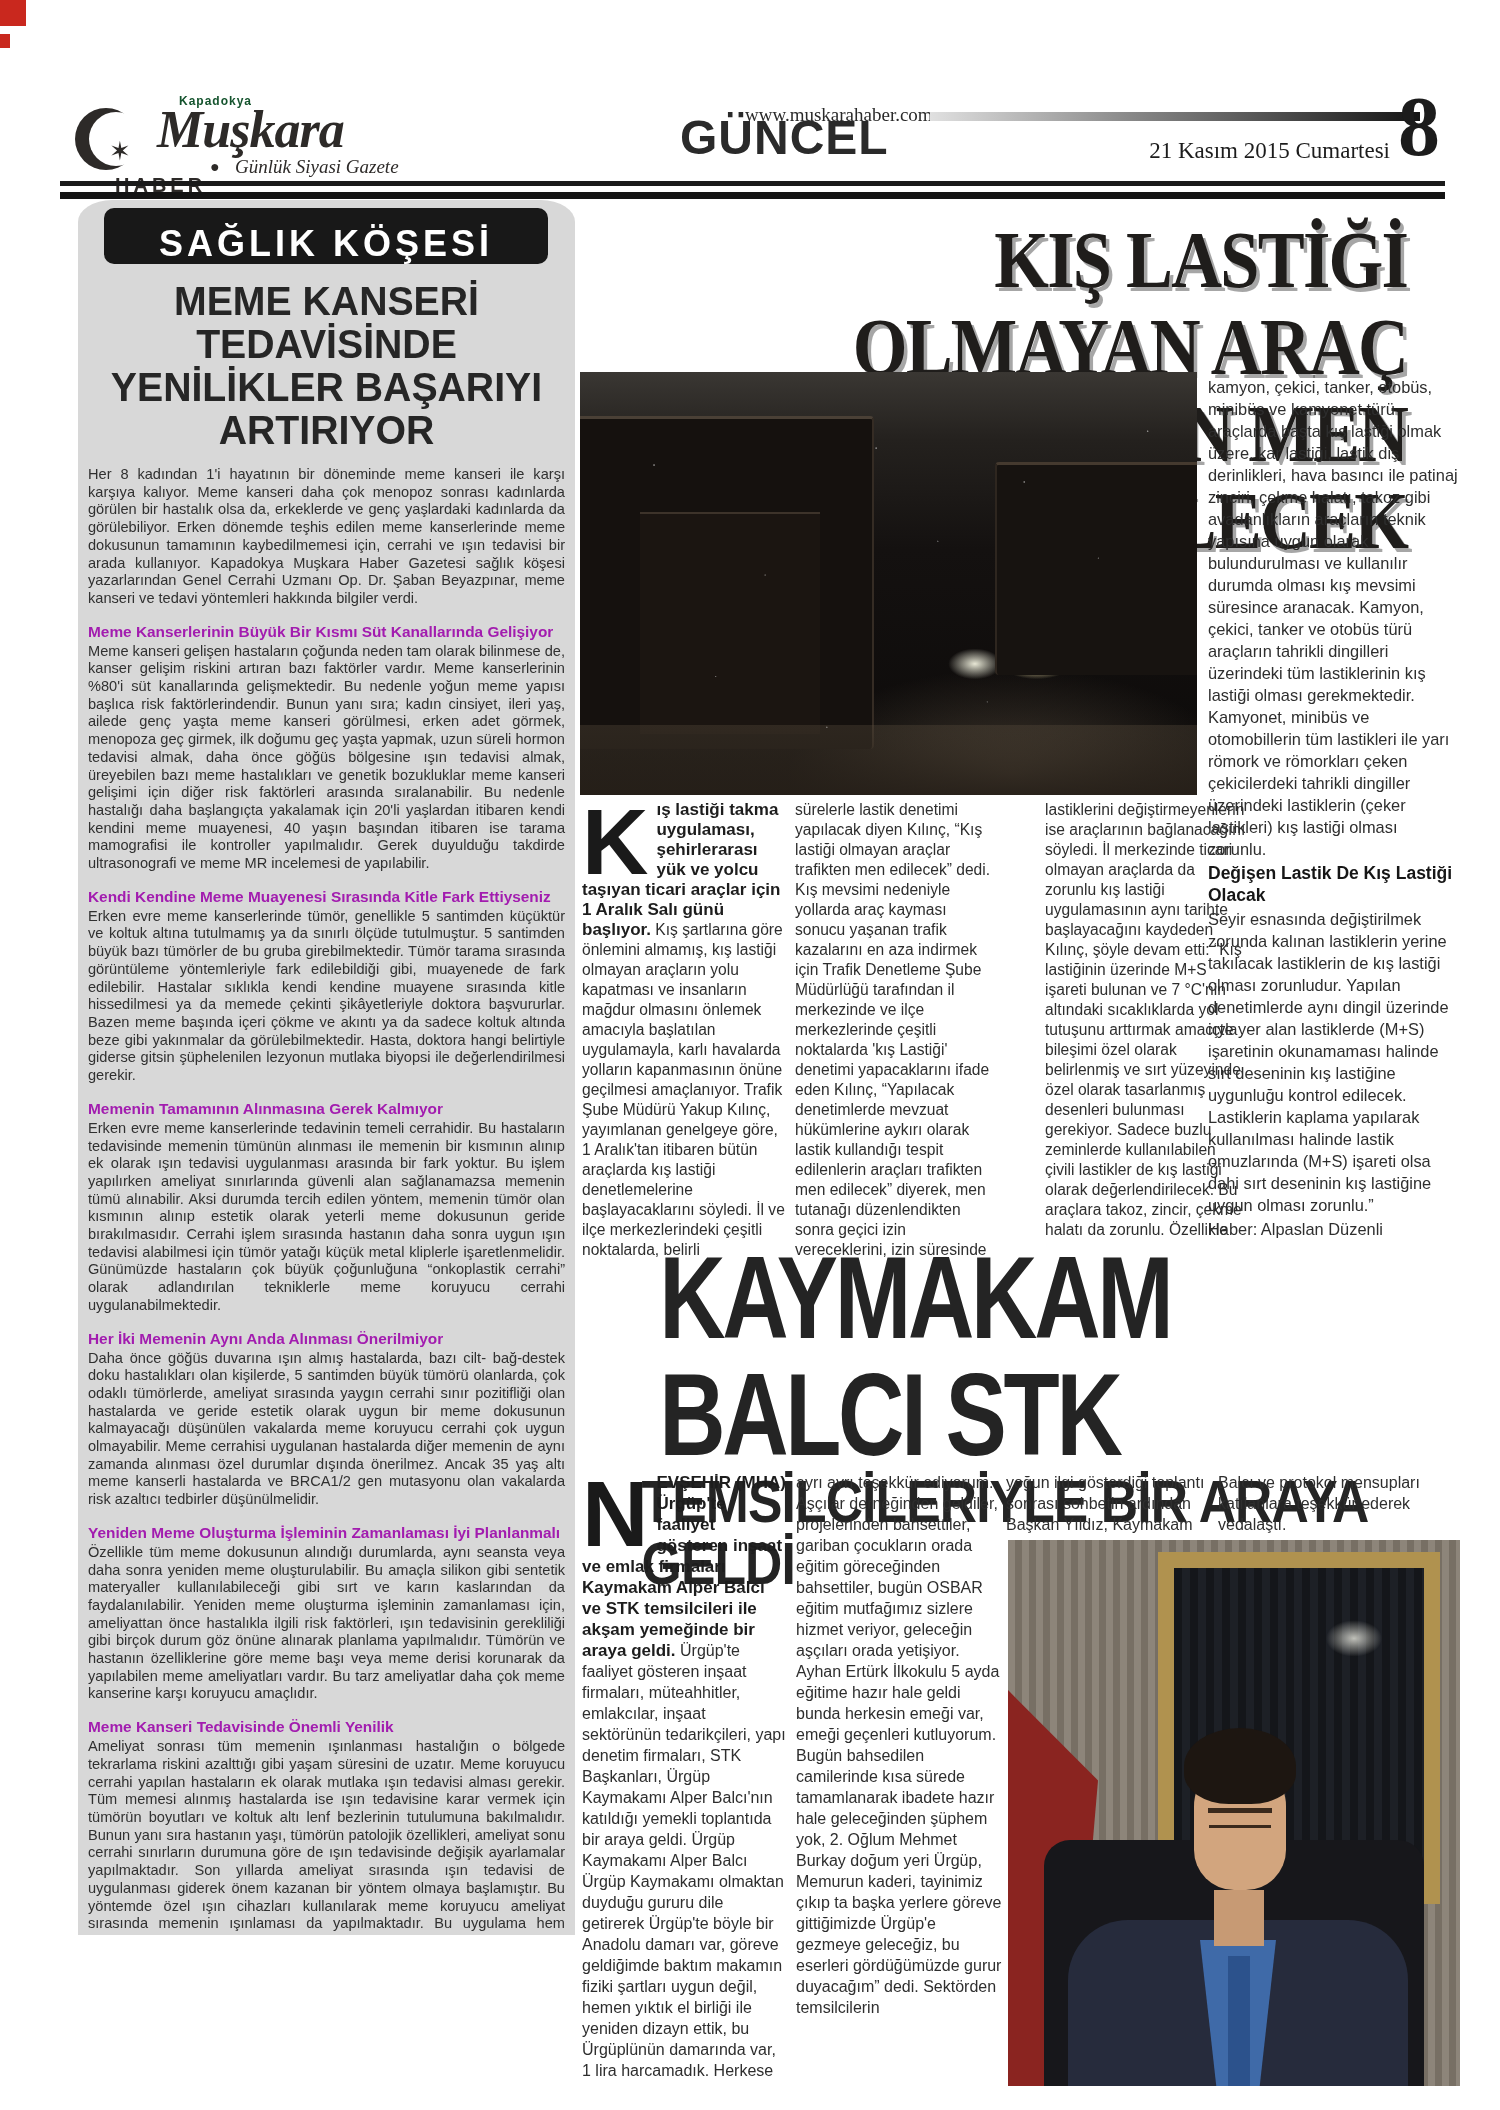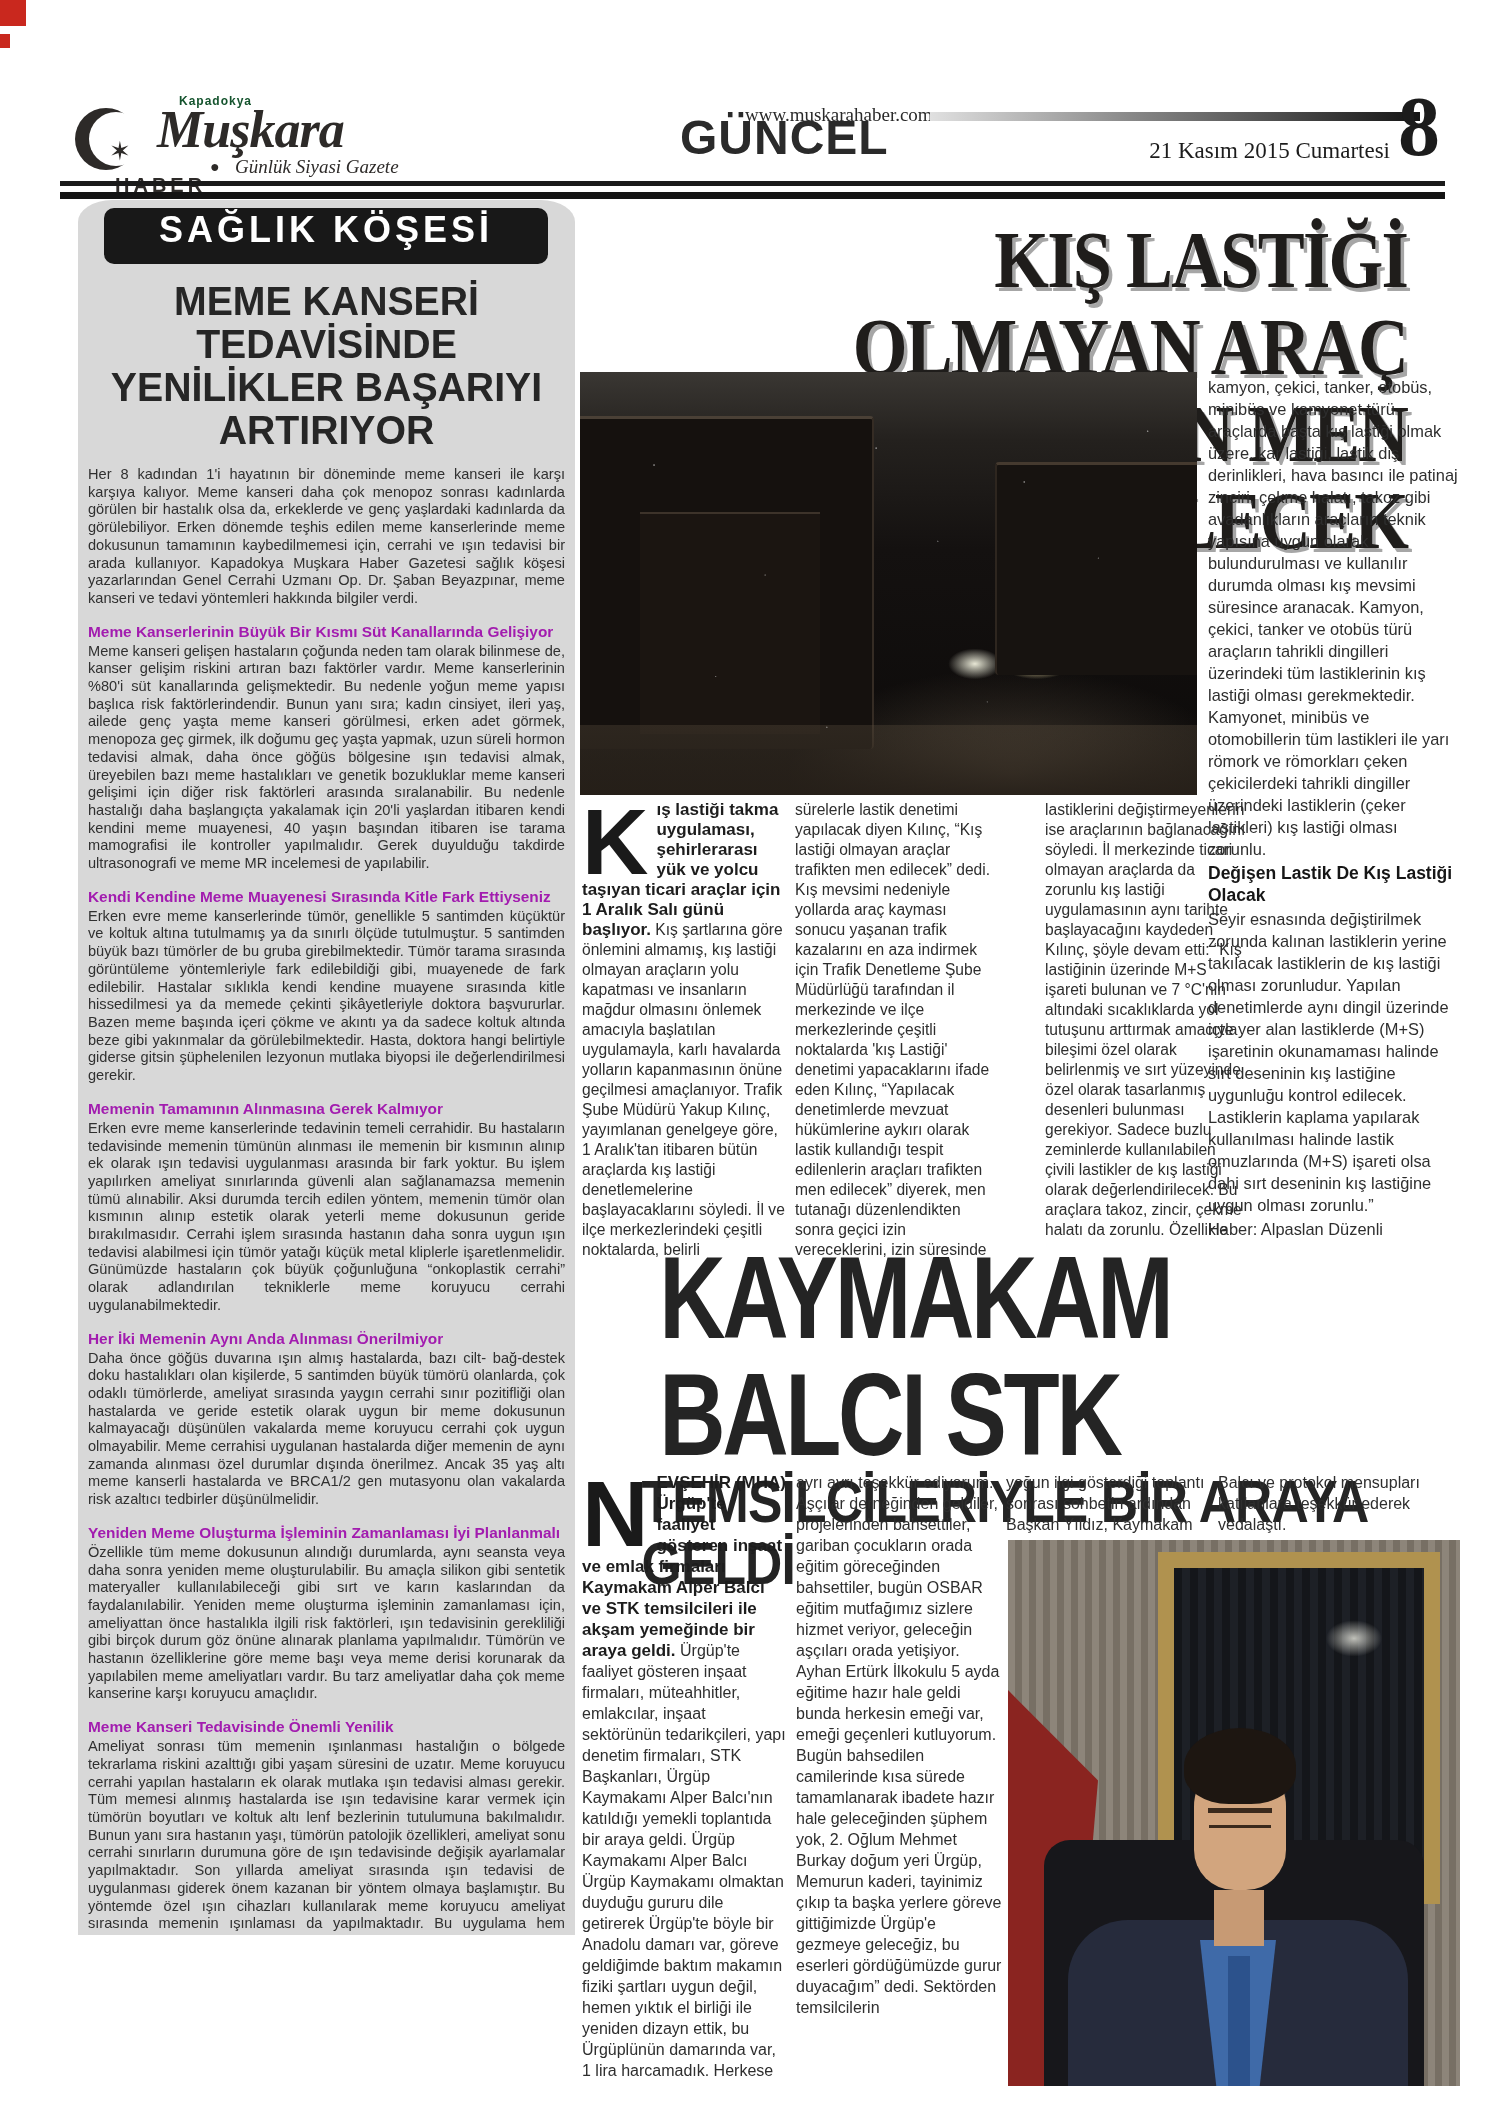--- a/index.html
+++ b/index.html
@@ -33,21 +33,21 @@
                font-size:84px;font-weight:bold;color:#1c1c1c;}
   .rule-a{position:absolute;left:60px;top:181px;width:1385px;height:5px;background:#1a1a1a;}
   .rule-b{position:absolute;left:60px;top:192px;width:1385px;height:7px;background:#141414;}
 
   
   .health{position:absolute;left:78px;top:200px;width:497px;height:1735px;background:#d8d8d8;
           border-top-left-radius:34px 22px;border-top-right-radius:34px 22px;
           padding:0;box-sizing:border-box;overflow:hidden;}
   .health-inner{padding:78px 10px 8px 10px;}
   .health-title-box{position:absolute;left:26px;top:8px;width:444px;height:56px;background:#181818;
-                    border-radius:10px;display:flex;align-items:flex-start;justify-content:center;}
+                    border-radius:10px;display:flex;align-items:flex-end;justify-content:center;}
   .health-title-box span{color:#ffffff;font-weight:bold;font-size:36px;letter-spacing:4px;
                          transform:scaleY(1.05);}
   .health-headline{text-align:center;font-weight:bold;color:#262626;margin:2px 0 14px 0;}
   .health-headline .hl{display:block;font-size:40px;line-height:43px;transform:scaleX(0.98);transform-origin:center;}
   .health p{margin:0 0 14px 0;font-size:14.6px;line-height:17.7px;text-align:justify;color:#303030;}
   .health h3{margin:0 0 2px 0;font-size:15.4px;line-height:19px;color:#a21caf;}
 
   
   .w-headline{position:absolute;left:580px;top:196px;width:880px;text-align:right;
               font-family:"Liberation Serif",serif;font-weight:bold;color:#1f1d1b;}

